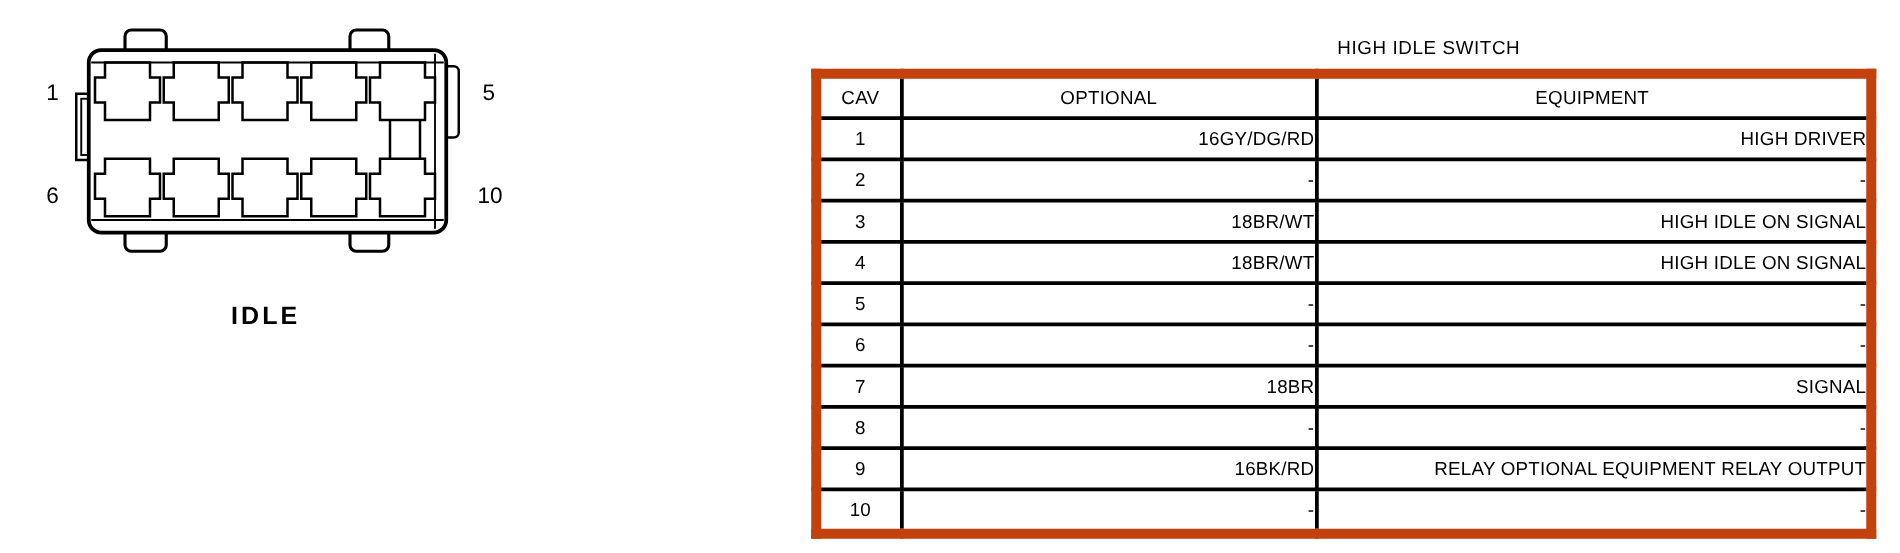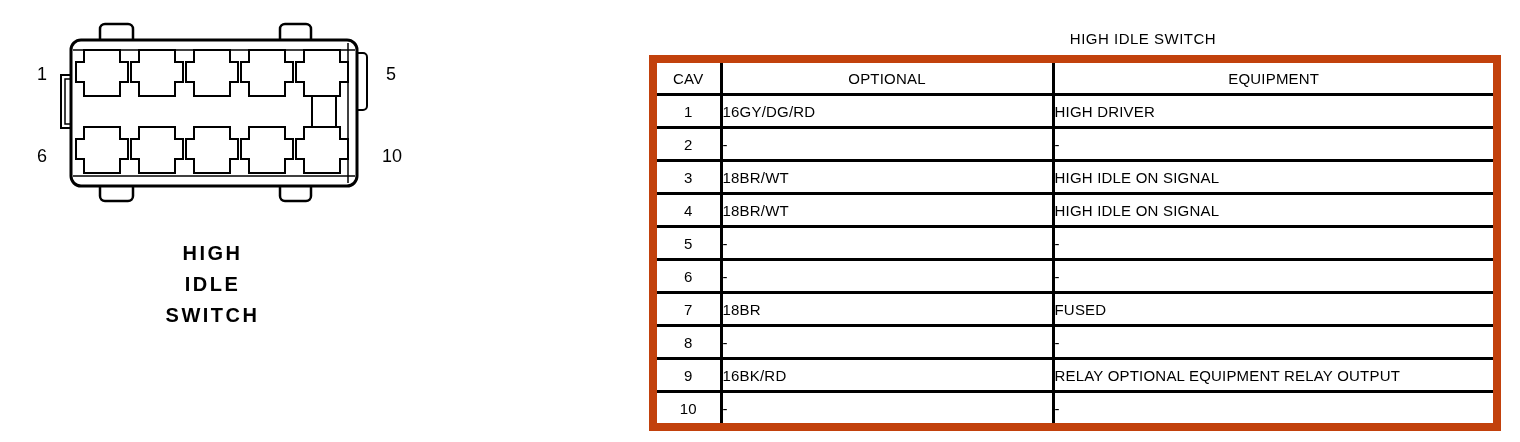--- a/index.html
+++ b/index.html
@@ -22,21 +22,21 @@
   }
   table.pinout{
     border-collapse:collapse;table-layout:fixed;width:844px;
     border:8px solid #c2410c;
   }
   table.pinout th, table.pinout td{
     border:3px solid #000;height:30px;font-size:15px;font-weight:normal;
     letter-spacing:.2px;padding:0;overflow:hidden;white-space:nowrap;
   }
   table.pinout th{text-align:center;}
-  td.col-circuit, td.col-function{text-align:left;padding-left:9px;}
+  td.col-circuit, td.col-function{text-align:right;padding-left:9px;}
   td.col-cav{text-align:center;}
   .svg-label{font-family:"Liberation Sans",sans-serif;font-size:18px;fill:#000;}
 </style>
 </head>
 <body>
 
 <svg class="connector-svg" width="460" height="340" viewBox="0 0 460 340">
   <defs>
     <path id="pin-shape" d="M8 0 H44 V12 H52 V32 H44 V46 H8 V32 H0 V12 H8 Z"></path>
   </defs>
@@ -75,23 +75,21 @@
     <line x1="336" y1="96" x2="336" y2="127"></line>
   </g>
 
   <text class="svg-label" x="42" y="80" text-anchor="middle">1</text>
   <text class="svg-label" x="391" y="80" text-anchor="middle">5</text>
   <text class="svg-label" x="42" y="162" text-anchor="middle">6</text>
   <text class="svg-label" x="392" y="162" text-anchor="middle">10</text>
 </svg>
 
 <div class="connector-caption">
-  <div>HIGH</div>
   <div>IDLE</div>
-  <div>SWITCH</div>
 </div>
 
 <div class="table-wrap">
   <div class="table-title">HIGH IDLE SWITCH</div>
   <table class="pinout">
     <colgroup>
       <col style="width:68px">
       <col style="width:332px">
       <col style="width:444px">
     </colgroup>
@@ -129,21 +127,21 @@
           <td class="col-function">-</td>
         </tr>
         <tr>
           <td class="col-cav">6</td>
           <td class="col-circuit">-</td>
           <td class="col-function">-</td>
         </tr>
         <tr>
           <td class="col-cav">7</td>
           <td class="col-circuit">18BR</td>
-          <td class="col-function">FUSED</td>
+          <td class="col-function">SIGNAL</td>
         </tr>
         <tr>
           <td class="col-cav">8</td>
           <td class="col-circuit">-</td>
           <td class="col-function">-</td>
         </tr>
         <tr>
           <td class="col-cav">9</td>
           <td class="col-circuit">16BK/RD</td>
           <td class="col-function">RELAY OPTIONAL EQUIPMENT RELAY OUTPUT</td>

